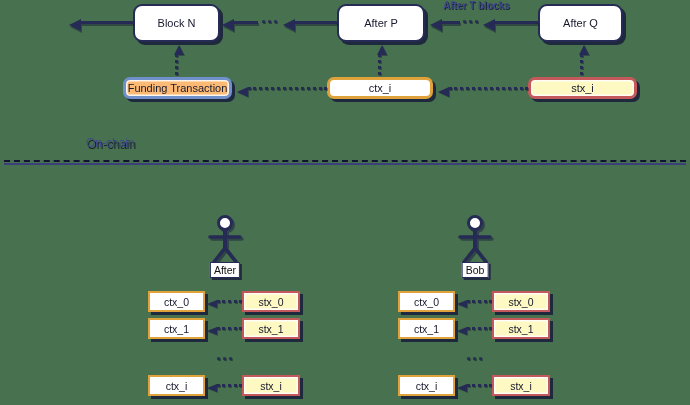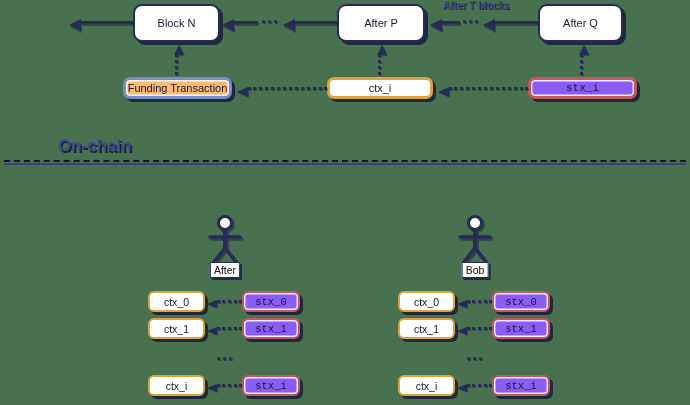--- a/index.html
+++ b/index.html
@@ -18,22 +18,22 @@
     box-shadow:3px 3px 0 rgba(24,28,58,.85);
     font-size:11px;color:#16182c;
   }
   .tx{
     border-radius:7px;border:3px solid;
     font-size:11px;color:#16182c;
     box-shadow:inset 0 0 0 1.5px rgba(255,255,255,.85), 3px 3px 0 rgba(24,28,58,.85);
   }
   .tx.funding{border-color:#7090CB;background:#fdba74;}
   .tx.ctx{border-color:#E0A33C;background:#ffffff;}
-  .tx.stx{border-color:#C4595C;background:#8b5cf6;font-family:Liberation Mono, monospace;}
-  .sm{font-size:10.5px;border-width:2.5px;border-radius:6px;}
+  .tx.stx{border-color:#C4595C;background:#fef9c3;}
+  .sm{font-size:10.5px;border-width:2.5px;border-radius:0;}
   
   .sarrow{position:absolute;height:0;border-top:3px solid #262B55;
           filter:drop-shadow(1px 2px 0 rgba(18,22,48,.45));}
   .sarrow::before{content:"";position:absolute;left:-11px;top:-5px;width:0;height:0;
           border-right:12px solid #262B55;border-top:6.5px solid transparent;border-bottom:6.5px solid transparent;}
   
   .darrow{position:absolute;height:0;border-top:3px dotted #262B55;
           filter:drop-shadow(1px 1px 0 rgba(18,22,48,.4));}
   .darrow::before{content:"";position:absolute;left:-11px;top:-3.5px;width:0;height:0;
           border-right:11px solid #262B55;border-top:5px solid transparent;border-bottom:5px solid transparent;}
@@ -43,22 +43,22 @@
           border-right:10px solid #262B55;border-top:4.5px solid transparent;border-bottom:4.5px solid transparent;}
   .varrow{position:absolute;width:0;border-left:3px dotted #262B55;
           filter:drop-shadow(1px 1px 0 rgba(18,22,48,.4));}
   .varrow::before{content:"";position:absolute;left:-4px;top:-9px;width:0;height:0;
           border-bottom:10px solid #262B55;border-left:5.5px solid transparent;border-right:5.5px solid transparent;}
   
   .dots{position:absolute;color:#262B55;font-weight:bold;font-size:18px;letter-spacing:1px;
         line-height:18px;height:18px;text-shadow:1px 1px 0 rgba(16,20,46,.55);}
   .chain-note{position:absolute;font-size:10px;font-weight:bold;color:#3F4A8A;
         text-shadow:1px 1px 0 rgba(16,20,46,.8);white-space:nowrap;}
-  .zone-label{position:absolute;font-size:17px;font-weight:bold;color:#3F4A8A;
-        text-shadow:1.5px 1.5px 0 rgba(16,20,46,.85);}
+  .zone-label{position:absolute;font-size:12px;font-weight:normal;color:#3F4A8A;
+        text-shadow:1.5px 1.5px 0 rgba(16,20,46,.85);margin-left:28px;}
   .divider{position:absolute;height:1px;border-top:2px dashed #101430;border-bottom:2px solid #3A4178;}
   
   .actor-group{position:absolute;width:170px;height:193px;}
   .actor-figure{position:absolute;left:63px;top:2px;
         filter:drop-shadow(2px 2px 0 rgba(24,28,58,.5));}
   .actor-name{position:absolute;left:85px;top:50px;transform:translateX(-50%);
         background:#FFFFFF;border:1.5px solid #262B55;padding:0 3px;font-size:10.5px;
         color:#111;box-shadow:2px 2px 0 rgba(24,28,58,.8);line-height:14px;}
   .row-box{position:absolute;width:57px;height:21px;}
   .row-box.r{width:58px;}

